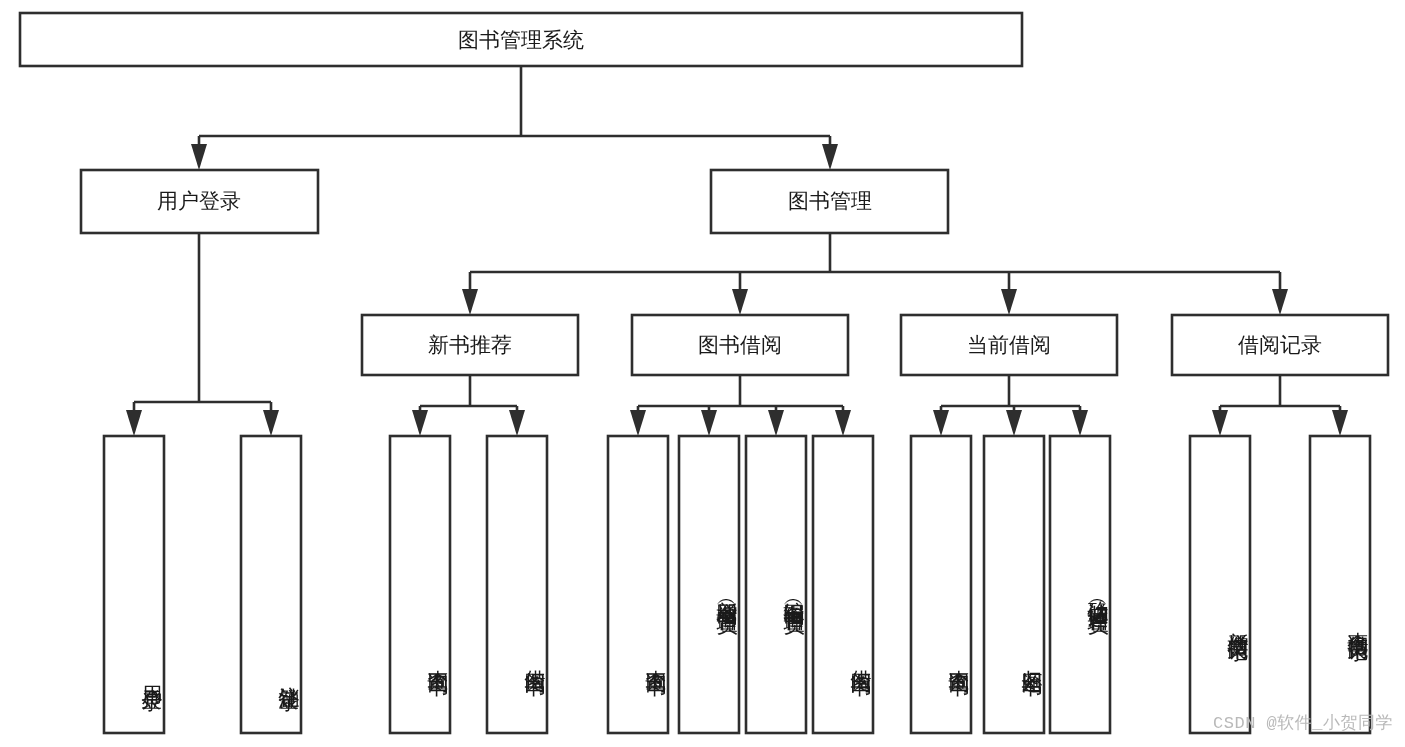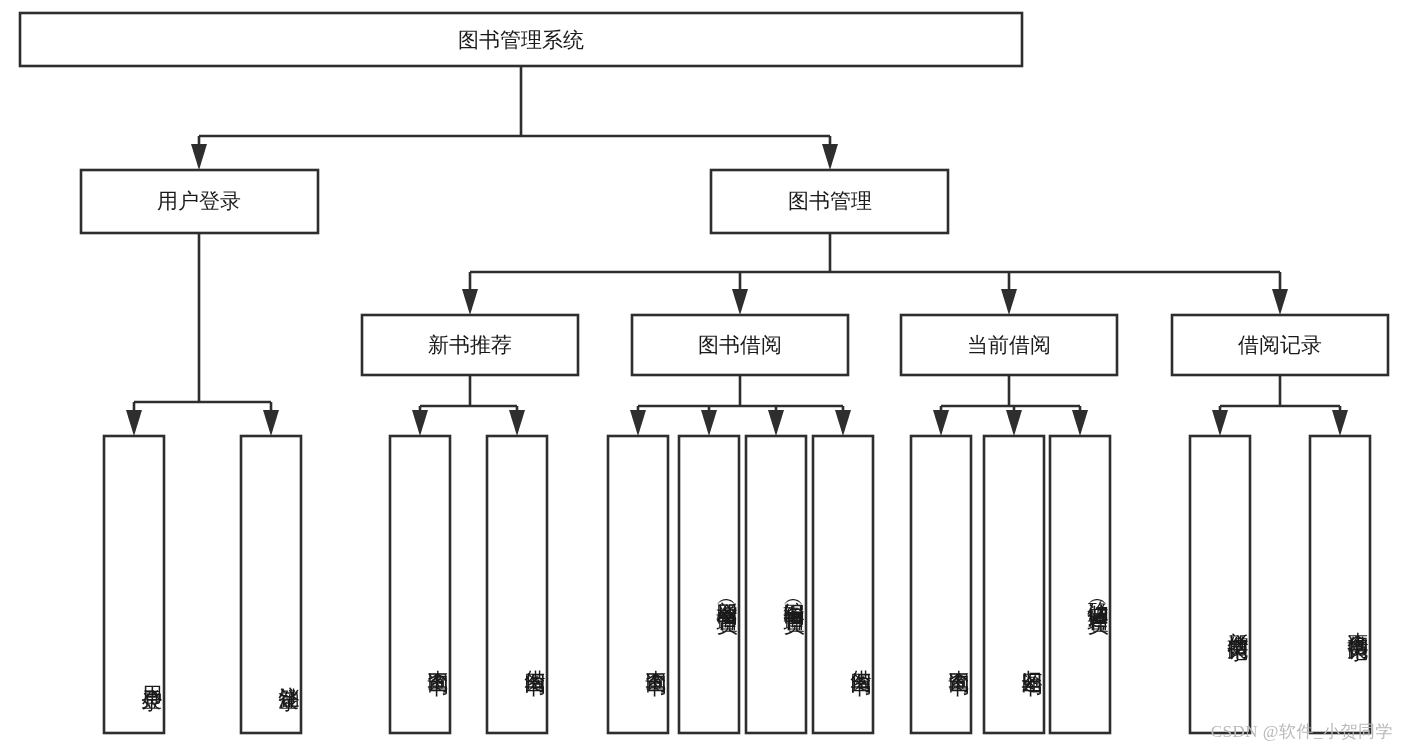--- a/index.html
+++ b/index.html
@@ -60,22 +60,22 @@
     letter-spacing: 2px;
     display: flex;
     align-items: flex-start;
     justify-content: center;
     white-space: nowrap;
     pointer-events: none;
   }
   .watermark {
     position: absolute;
     right: 12px;
-    bottom: 4px;
-    font-family: Liberation Serif, serif;
+    bottom: 13px;
+    font-family: Liberation Mono, monospace;
     font-size: 17px;
     color: #b9b9b9;
     letter-spacing: 0.5px;
     white-space: nowrap;
   }
 </style>
 </head>
 <body>
 
 <div id="diagram-root">

